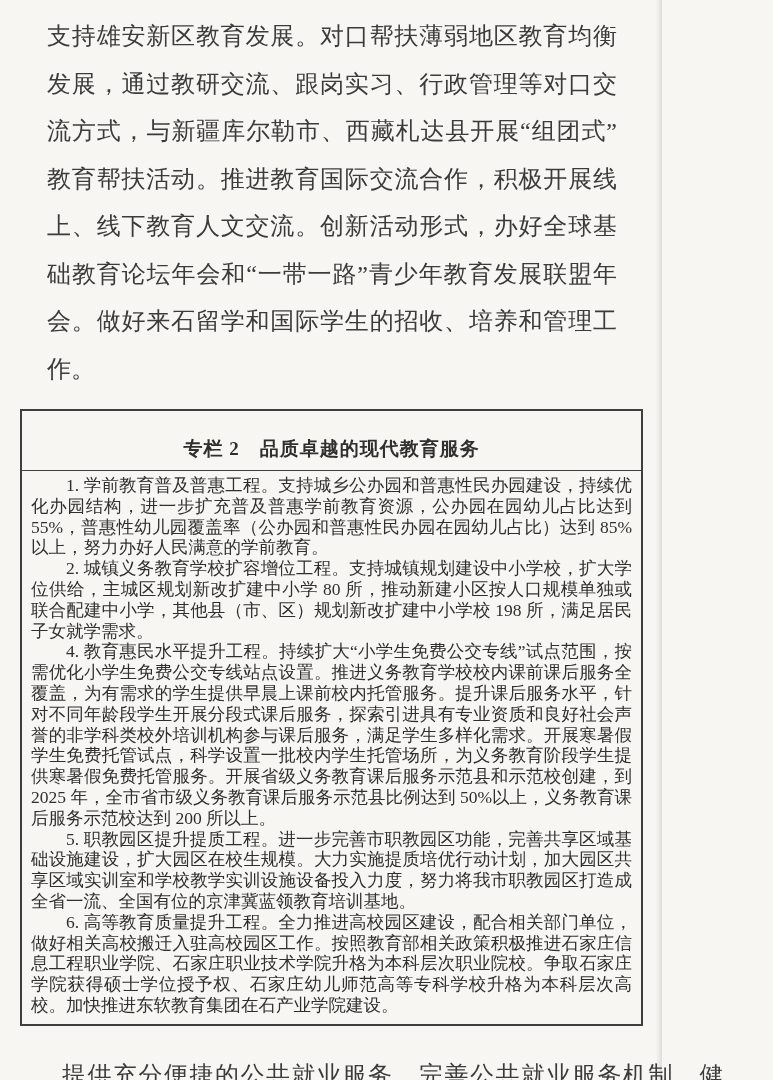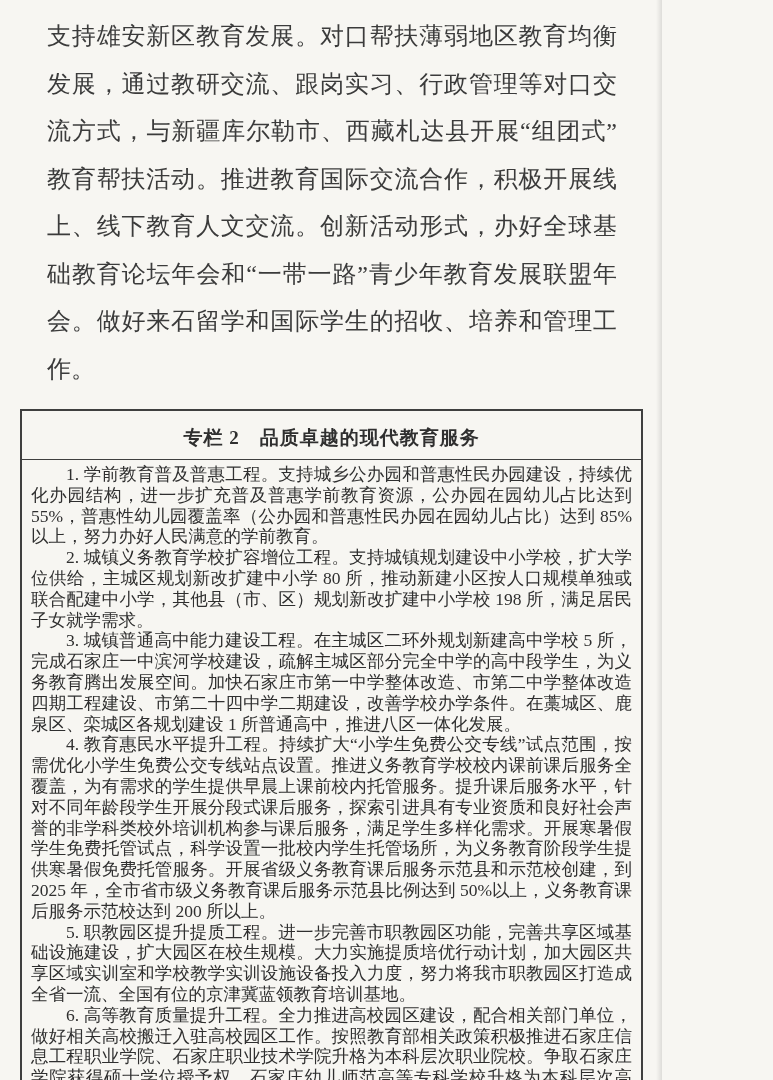--- a/index.html
+++ b/index.html
@@ -36,21 +36,21 @@
   .column-box {
     margin: 16px 19px 0 20px;
     border: 2px solid #3f3f3f;
     background: transparent;
   }
   .column-box-title {
     text-align: center;
     font-size: 19px;
     font-weight: 600;
     line-height: 24px;
-    padding: 15px 0 9px;
+    padding: 26px 0 9px;
     border-bottom: 1.5px solid #3f3f3f;
     color: #2f2f2f;
     letter-spacing: 1px;
   }
   .column-box-body {
     padding: 4px 9px 8px;
   }
   .column-box-body p {
     margin: 0;
     font-size: 17.5px;
@@ -82,21 +82,20 @@
 
 <main class="page">
 
   <p class="body-par top">支持雄安新区教育发展。对口帮扶薄弱地区教育均衡发展，通过教研交流、跟岗实习、行政管理等对口交流方式，与新疆库尔勒市、西藏札达县开展“组团式”教育帮扶活动。推进教育国际交流合作，积极开展线上、线下教育人文交流。创新活动形式，办好全球基础教育论坛年会和“一带一路”青少年教育发展联盟年会。做好来石留学和国际学生的招收、培养和管理工作。</p>
 
   <section class="column-box">
     <div class="column-box-title">专栏 2　品质卓越的现代教育服务</div>
     <div class="column-box-body">
       <p>1. 学前教育普及普惠工程。支持城乡公办园和普惠性民办园建设，持续优化办园结构，进一步扩充普及普惠学前教育资源，公办园在园幼儿占比达到 55%，普惠性幼儿园覆盖率（公办园和普惠性民办园在园幼儿占比）达到 85%以上，努力办好人民满意的学前教育。</p>
       <p>2. 城镇义务教育学校扩容增位工程。支持城镇规划建设中小学校，扩大学位供给，主城区规划新改扩建中小学 80 所，推动新建小区按人口规模单独或联合配建中小学，其他县（市、区）规划新改扩建中小学校 198 所，满足居民子女就学需求。</p>
-      <p>3. 城镇普通高中能力建设工程。在主城区二环外规划新建高中学校 5 所，完成石家庄一中滨河学校建设，疏解主城区部分完全中学的高中段学生，为义务教育腾出发展空间。加快石家庄市第一中学整体改造、市第二中学整体改造四期工程建设、市第二十四中学二期建设，改善学校办学条件。在藁城区、鹿泉区、栾城区各规划建设 1 所普通高中，推进八区一体化发展。</p>
       <p>4. 教育惠民水平提升工程。持续扩大“小学生免费公交专线”试点范围，按需优化小学生免费公交专线站点设置。推进义务教育学校校内课前课后服务全覆盖，为有需求的学生提供早晨上课前校内托管服务。提升课后服务水平，针对不同年龄段学生开展分段式课后服务，探索引进具有专业资质和良好社会声誉的非学科类校外培训机构参与课后服务，满足学生多样化需求。开展寒暑假学生免费托管试点，科学设置一批校内学生托管场所，为义务教育阶段学生提供寒暑假免费托管服务。开展省级义务教育课后服务示范县和示范校创建，到 2025 年，全市省市级义务教育课后服务示范县比例达到 50%以上，义务教育课后服务示范校达到 200 所以上。</p>
       <p>5. 职教园区提升提质工程。进一步完善市职教园区功能，完善共享区域基础设施建设，扩大园区在校生规模。大力实施提质培优行动计划，加大园区共享区域实训室和学校教学实训设施设备投入力度，努力将我市职教园区打造成全省一流、全国有位的京津冀蓝领教育培训基地。</p>
       <p>6. 高等教育质量提升工程。全力推进高校园区建设，配合相关部门单位，做好相关高校搬迁入驻高校园区工作。按照教育部相关政策积极推进石家庄信息工程职业学院、石家庄职业技术学院升格为本科层次职业院校。争取石家庄学院获得硕士学位授予权、石家庄幼儿师范高等专科学校升格为本科层次高校。加快推进东软教育集团在石产业学院建设。</p>
     </div>
   </section>
 
 
   <p class="body-par bottom">提供充分便捷的公共就业服务。完善公共就业服务机制，健</p>
 
 </main>

